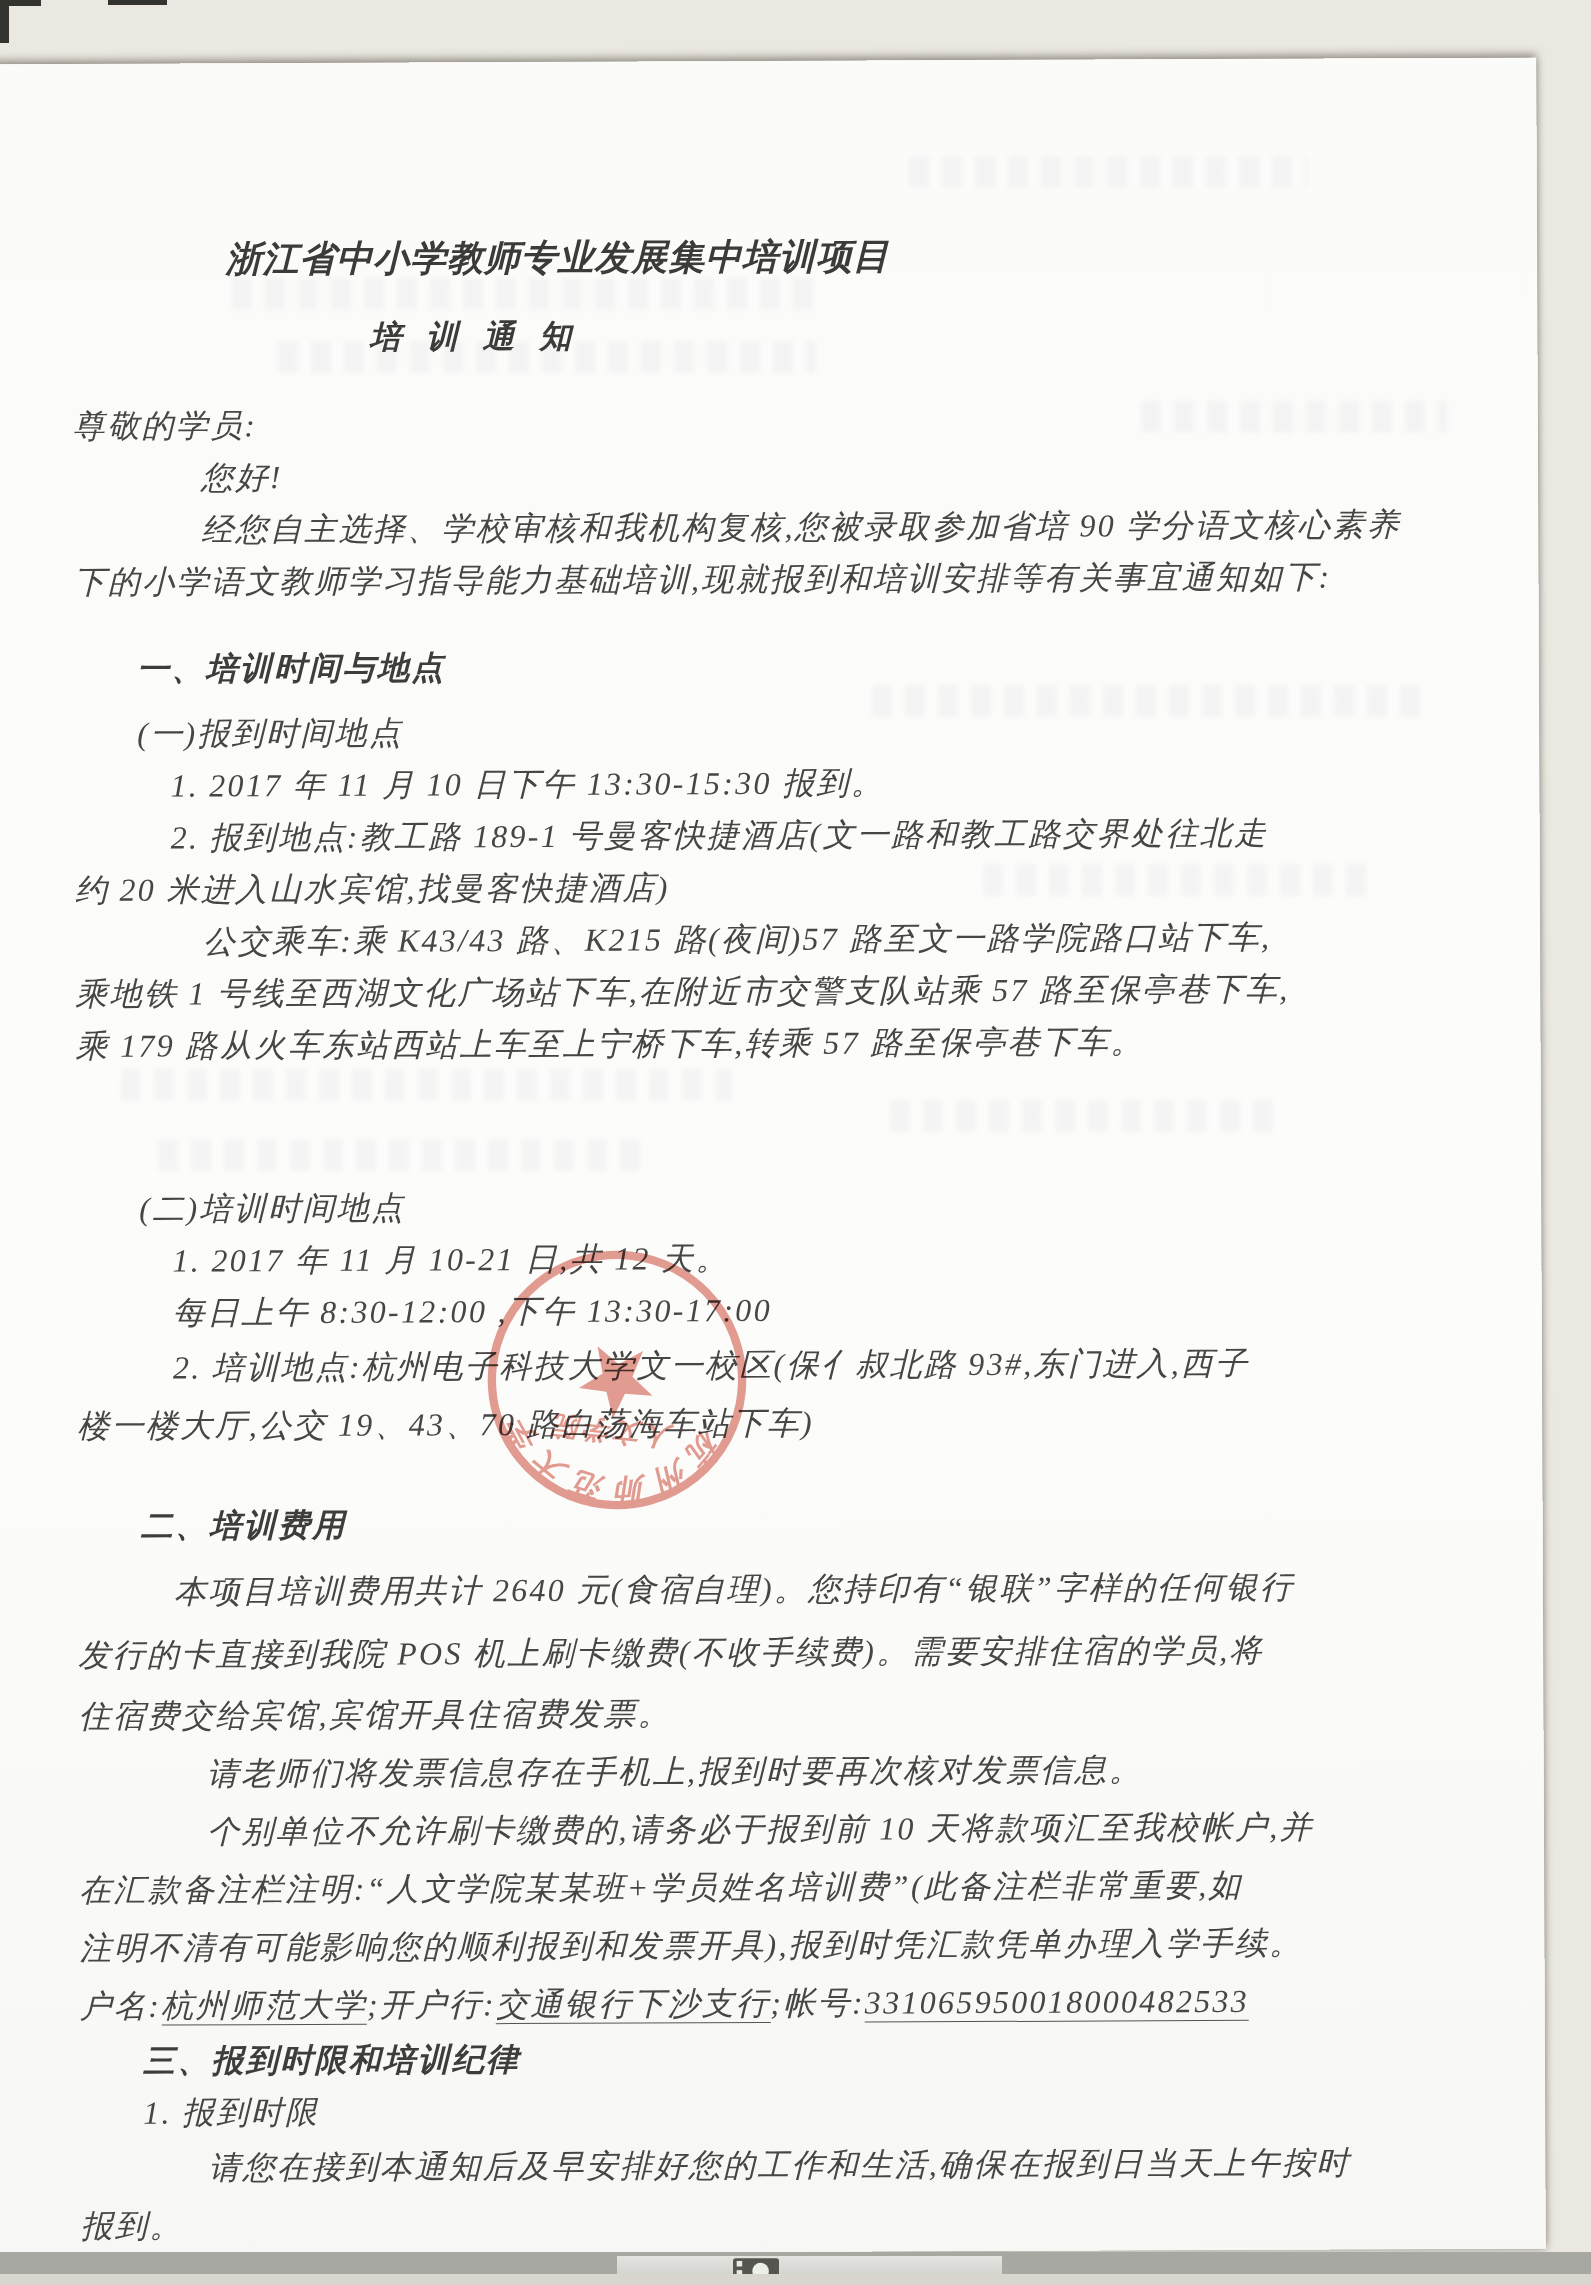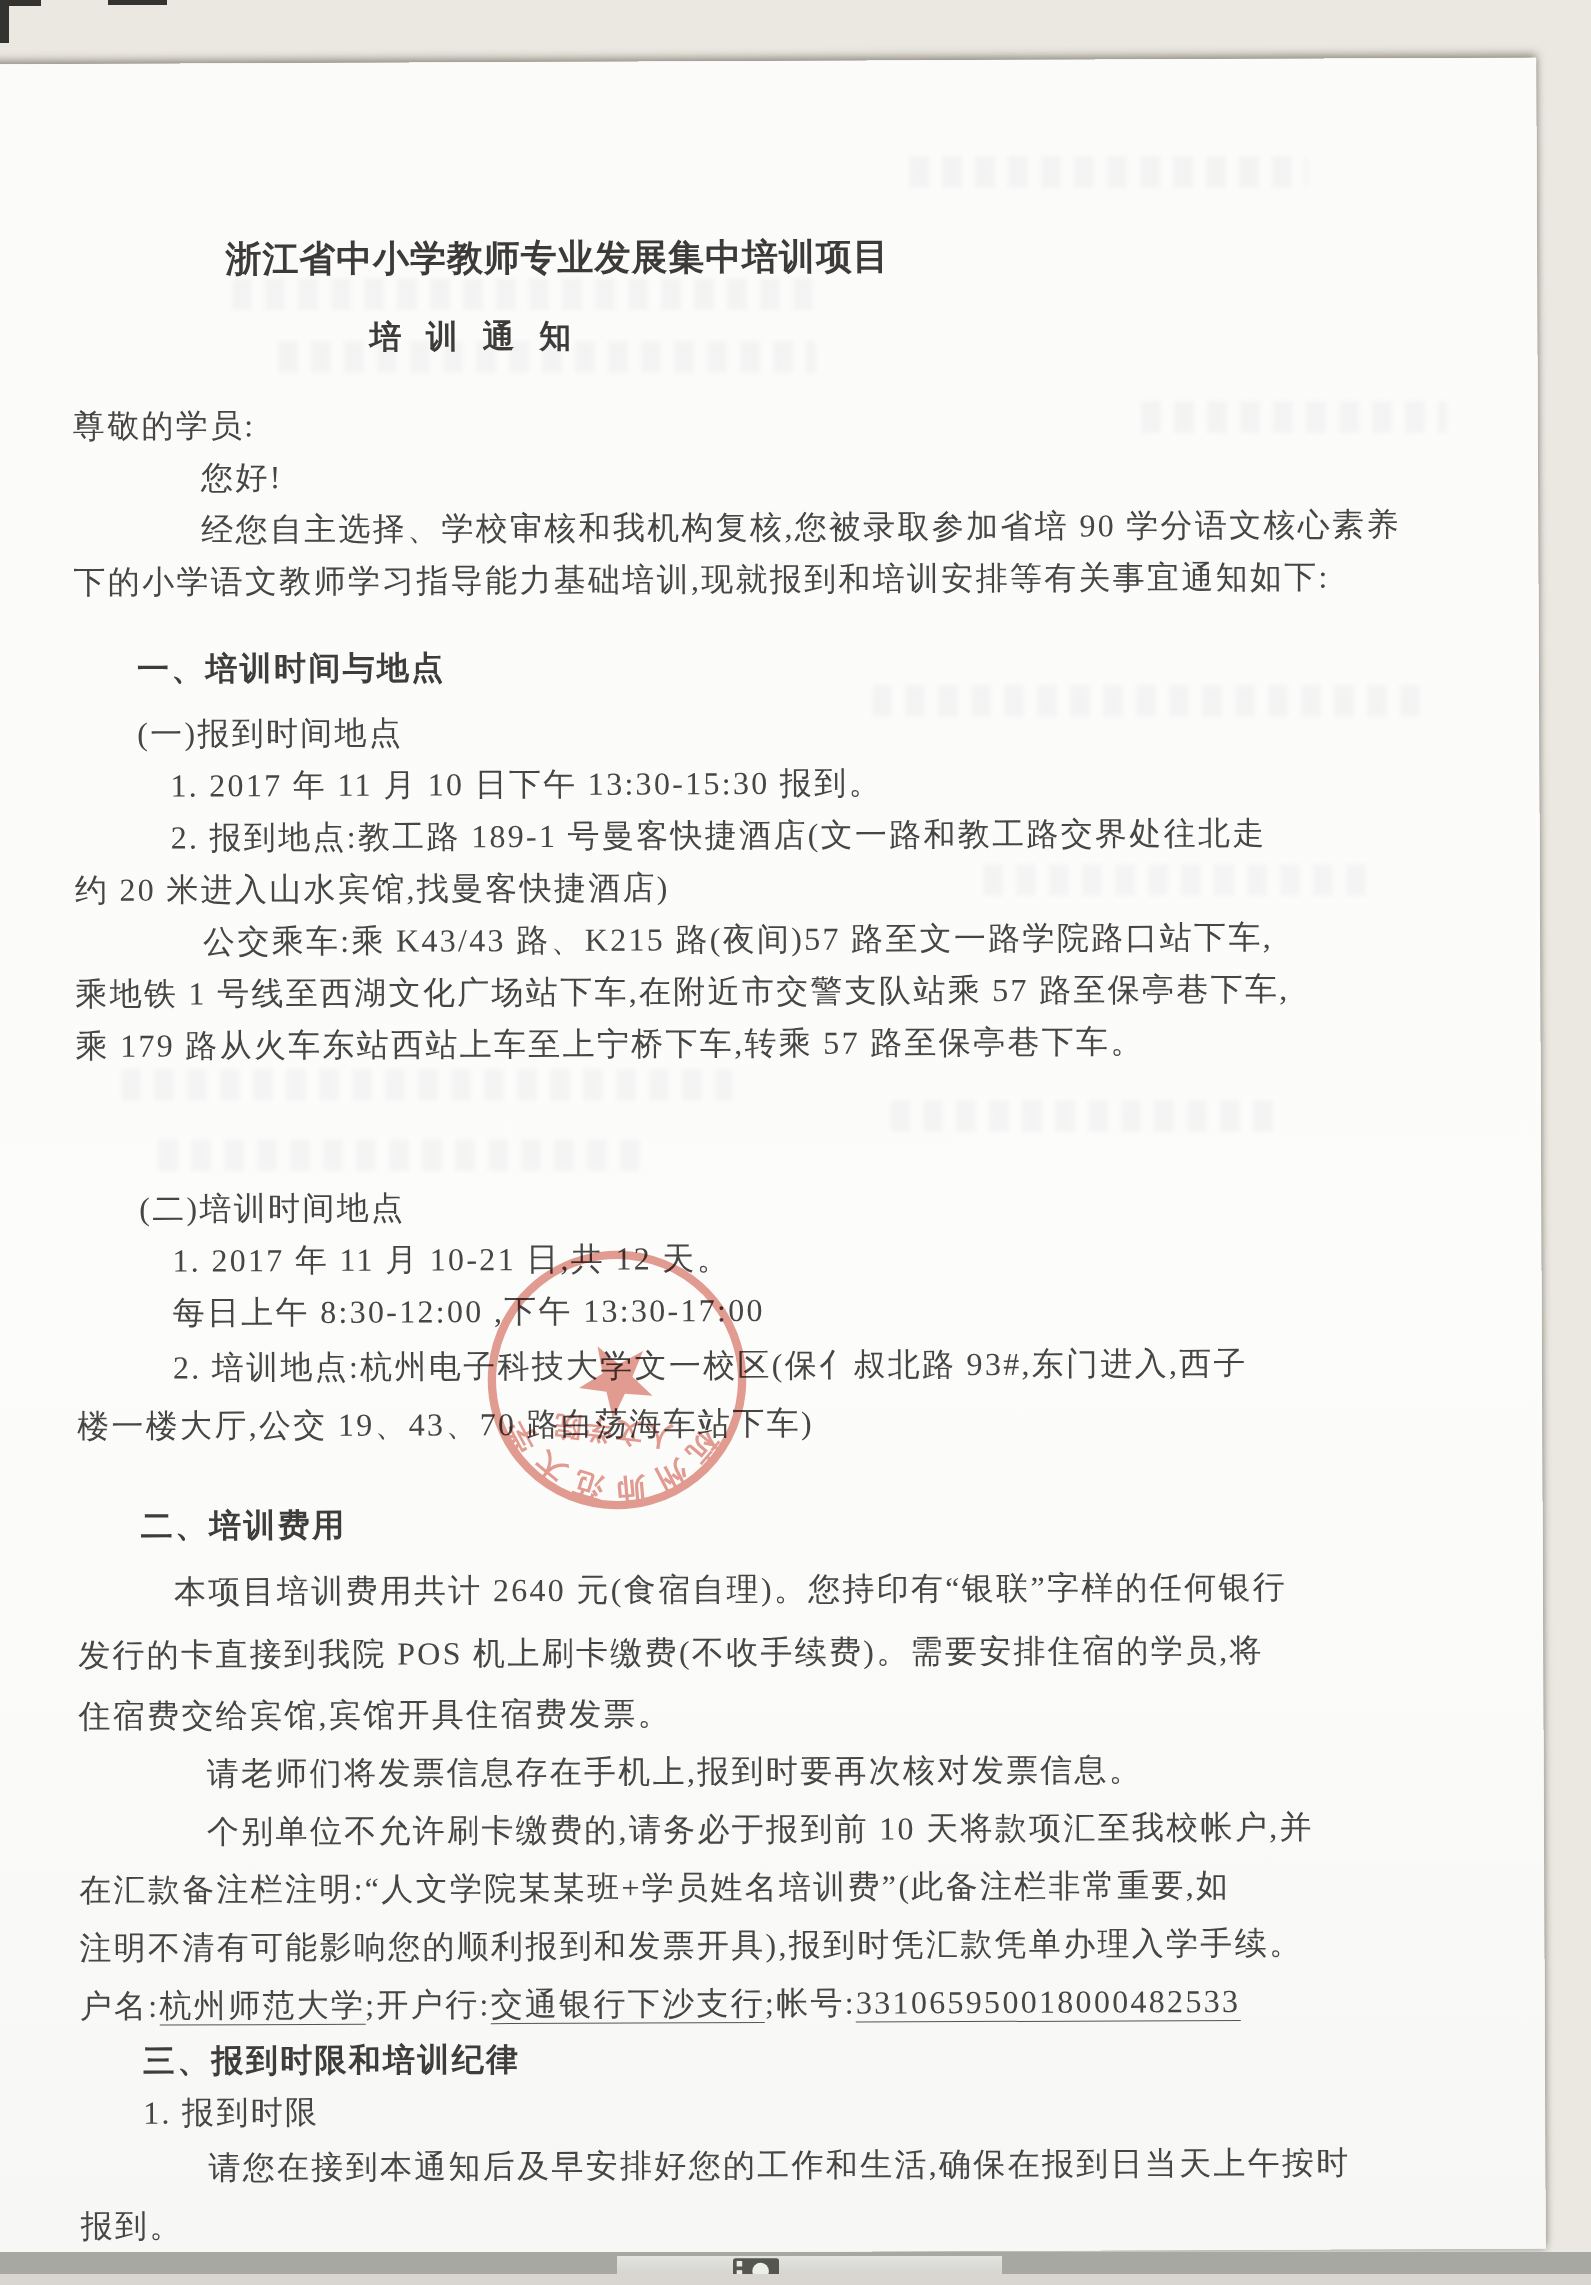--- a/index.html
+++ b/index.html
@@ -1,19 +1,20 @@
 <!DOCTYPE html>
 <html style="font-size:15px"><head>
 <meta charset="utf-8">
 <style>
   html,body{margin:0;padding:0;background:#d8d6cf;}
   .scene{
     position:relative;width:1592px;height:2274px;overflow:hidden;
     background:#eae8e1;
     font-family:"Liberation Serif","DejaVu Serif",serif;
+    font-style:italic;
   }
   
   .top-tab{
     position:absolute;left:640px;top:0;width:325px;height:65px;
     background:linear-gradient(180deg,#fdfdfc 0%,#eceme8 14%,#d8d9d4 30%,#b3b4af 62%,#8e8f8a 100%);
   }
   .corner-mark{position:absolute;background:#33332f;}
   
   .paper{
     position:absolute;left:-28px;top:61px;width:1569px;height:2191px;

